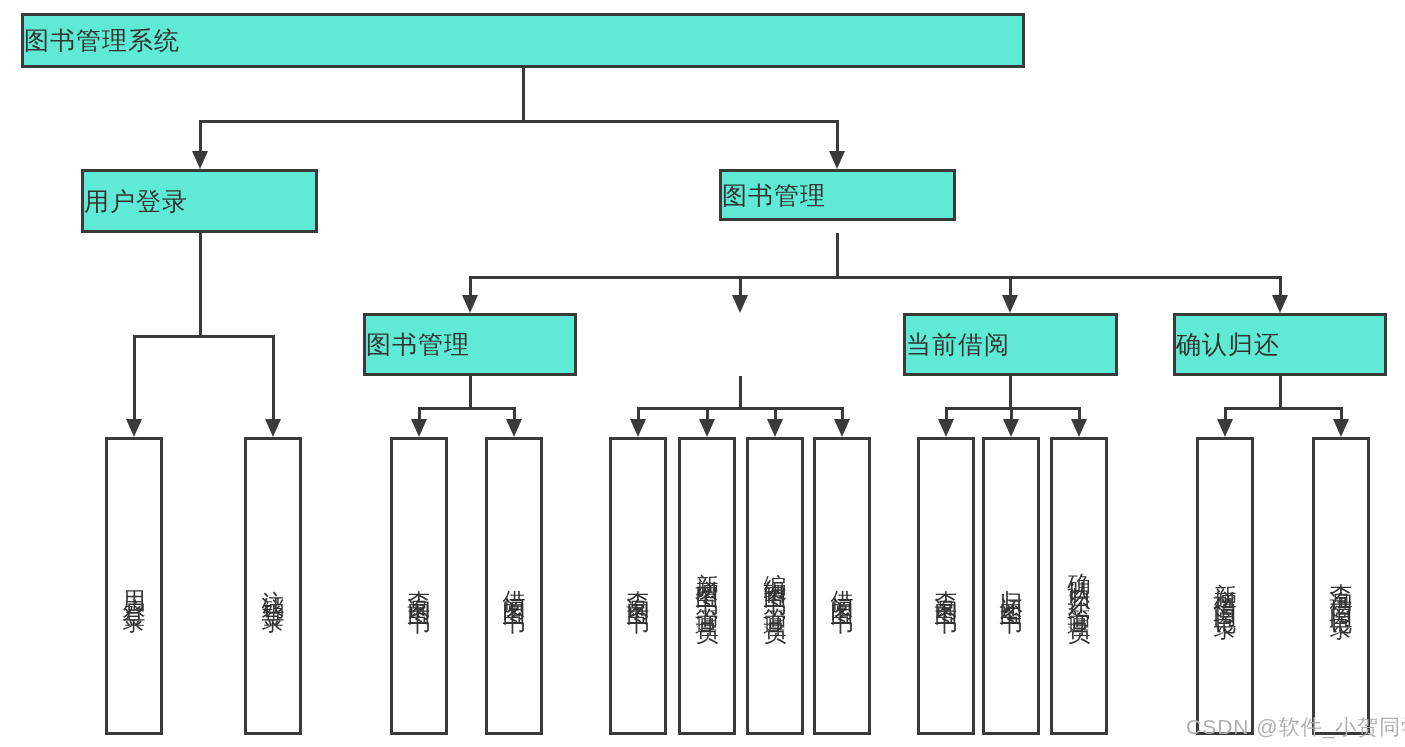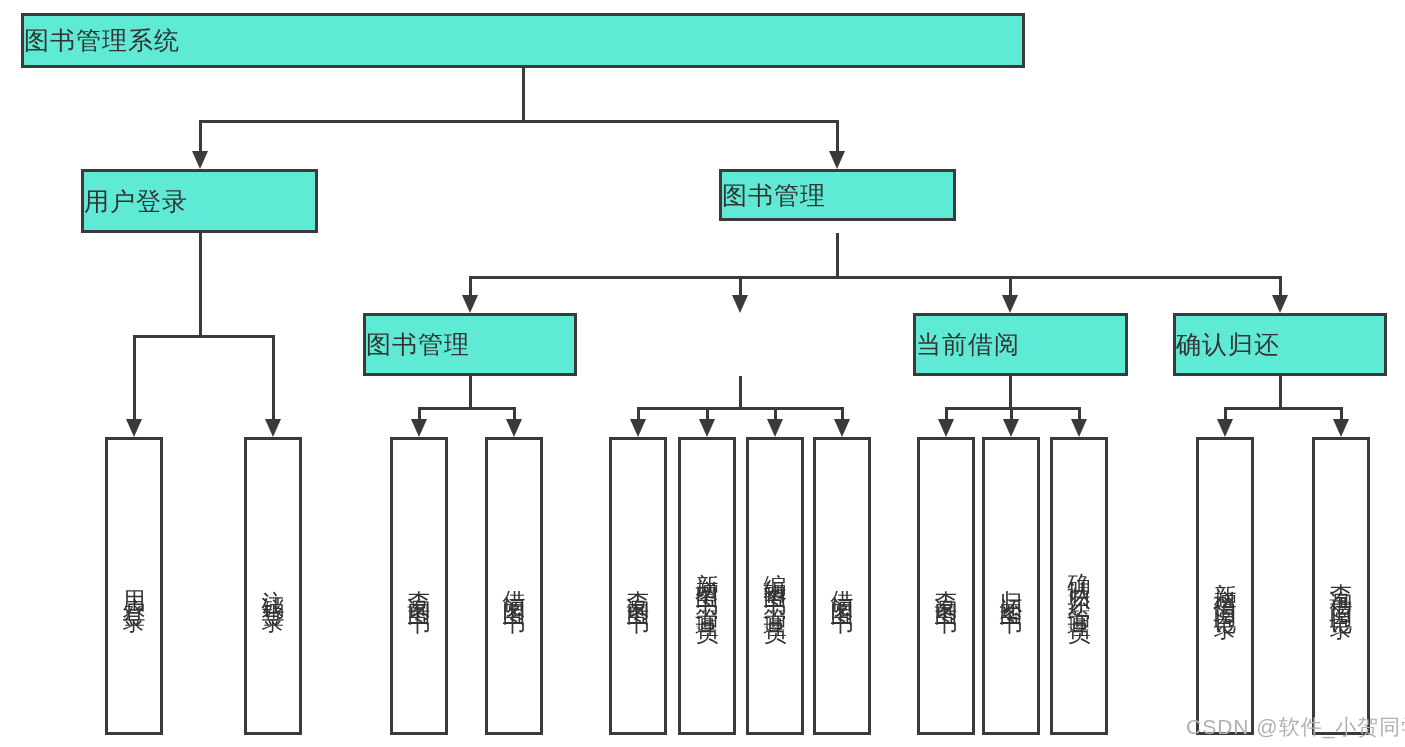--- a/index.html
+++ b/index.html
@@ -78,21 +78,21 @@
   <div class="node" style="left:81px; top:169px; width:237px; height:64px;">
     <span>用户登录</span>
   </div>
   <div class="node" style="left:719px; top:169px; width:237px; height:52px;">
     <span>图书管理</span>
   </div>
 
   <div class="node" style="left:363px; top:313px; width:214px; height:63px;">
     <span>图书管理</span>
   </div>
-  <div class="node" style="left:903px; top:313px; width:215px; height:63px;margin-left:10px;">
+  <div class="node" style="left:903px; top:313px; width:215px; height:63px;">
     <span>当前借阅</span>
   </div>
   <div class="node" style="left:1173px; top:313px; width:214px; height:63px;">
     <span>确认归还</span>
   </div>
 
   <div class="leaf" style="left:105px;">
     <span>用户登录</span>
   </div>
   <div class="leaf" style="left:244px;">

